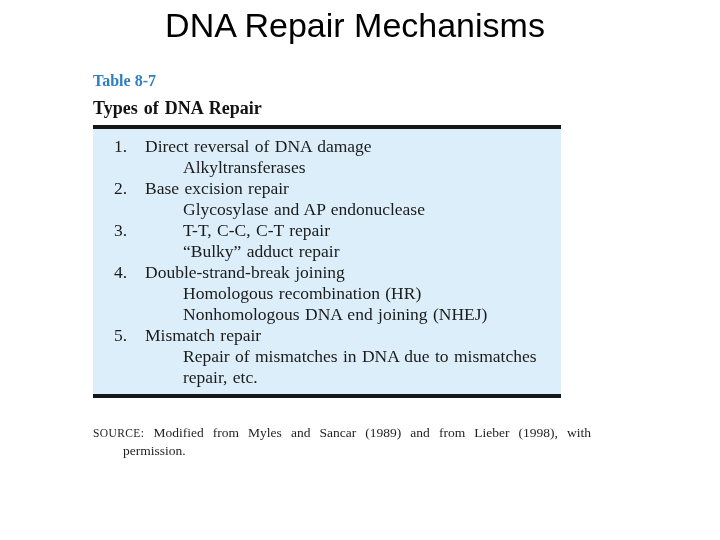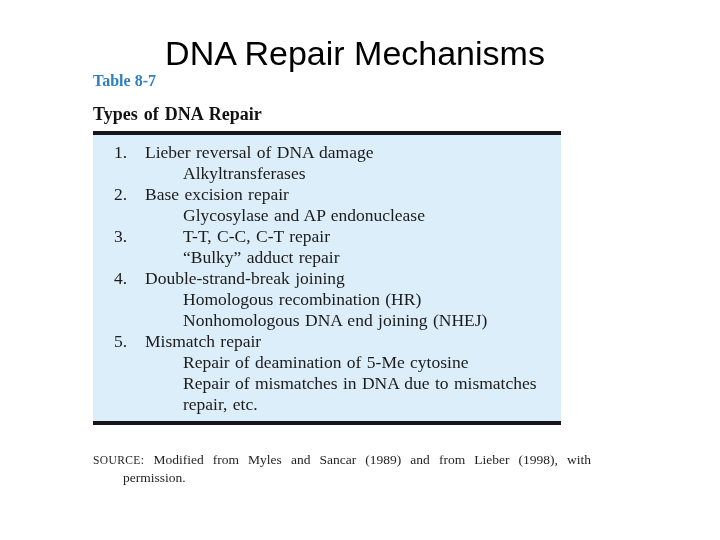--- a/index.html
+++ b/index.html
@@ -12,38 +12,37 @@
   }
   .slide-title{
     position:absolute;
     top:6px;left:0;width:710px;
     text-align:center;
     font-family:"Liberation Sans", sans-serif;
     font-size:34px;
     font-weight:400;
     color:#000000;
     letter-spacing:0px;
-    margin-top:28px;
   }
   .table-figure{
     position:absolute;
     left:93px;top:71px;width:468px;
   }
   .table-label{
     font-size:16px;
     font-weight:700;
     color:#2e7fbe;
     line-height:19px;
   }
   .table-heading{
     font-size:18px;
     font-weight:700;
     color:#121212;
     line-height:20px;
-    margin-top:14px;
+    margin-top:8px;
     word-spacing:1.5px;
   }
   .rule{
     height:4px;
     background:#161616;
     width:100%;
   }
   .rule-top{margin-top:7px;}
   .panel{
     background:#dceef9;
@@ -91,31 +90,30 @@
 
 <div class="table-figure">
 
   <div class="table-label">Table 8-7</div>
 
   <div class="table-heading">Types of DNA Repair</div>
 
   <div class="rule rule-top"></div>
 
   <div class="panel" id="panel">
-      <div class="row-main"><span class="num">1.</span><span>Lieber reversal of DNA damage</span></div>
+      <div class="row-main"><span class="num">1.</span><span>Direct reversal of DNA damage</span></div>
       <div class="row-sub">Alkyltransferases</div>
       <div class="row-main"><span class="num">2.</span><span>Base excision repair</span></div>
       <div class="row-sub">Glycosylase and AP endonuclease</div>
       <div class="row-main"><span class="num">3.</span></div>
       <div class="row-sub">T-T, C-C, C-T repair</div>
       <div class="row-sub">“Bulky” adduct repair</div>
       <div class="row-main"><span class="num">4.</span><span>Double-strand-break joining</span></div>
       <div class="row-sub">Homologous recombination (HR)</div>
       <div class="row-sub">Nonhomologous DNA end joining (NHEJ)</div>
       <div class="row-main"><span class="num">5.</span><span>Mismatch repair</span></div>
-      <div class="row-sub">Repair of deamination of 5-Me cytosine</div>
       <div class="row-sub">Repair of mismatches in DNA due to mismatches repair, etc.</div>
     </div>
 
   <div class="rule"></div>
 
   <div class="source"><span class="src-label">SOURCE:</span> <span>Modified from Myles and Sancar (1989) and from Lieber (1998), with permission.</span></div>
 </div>
 
 </body></html>

